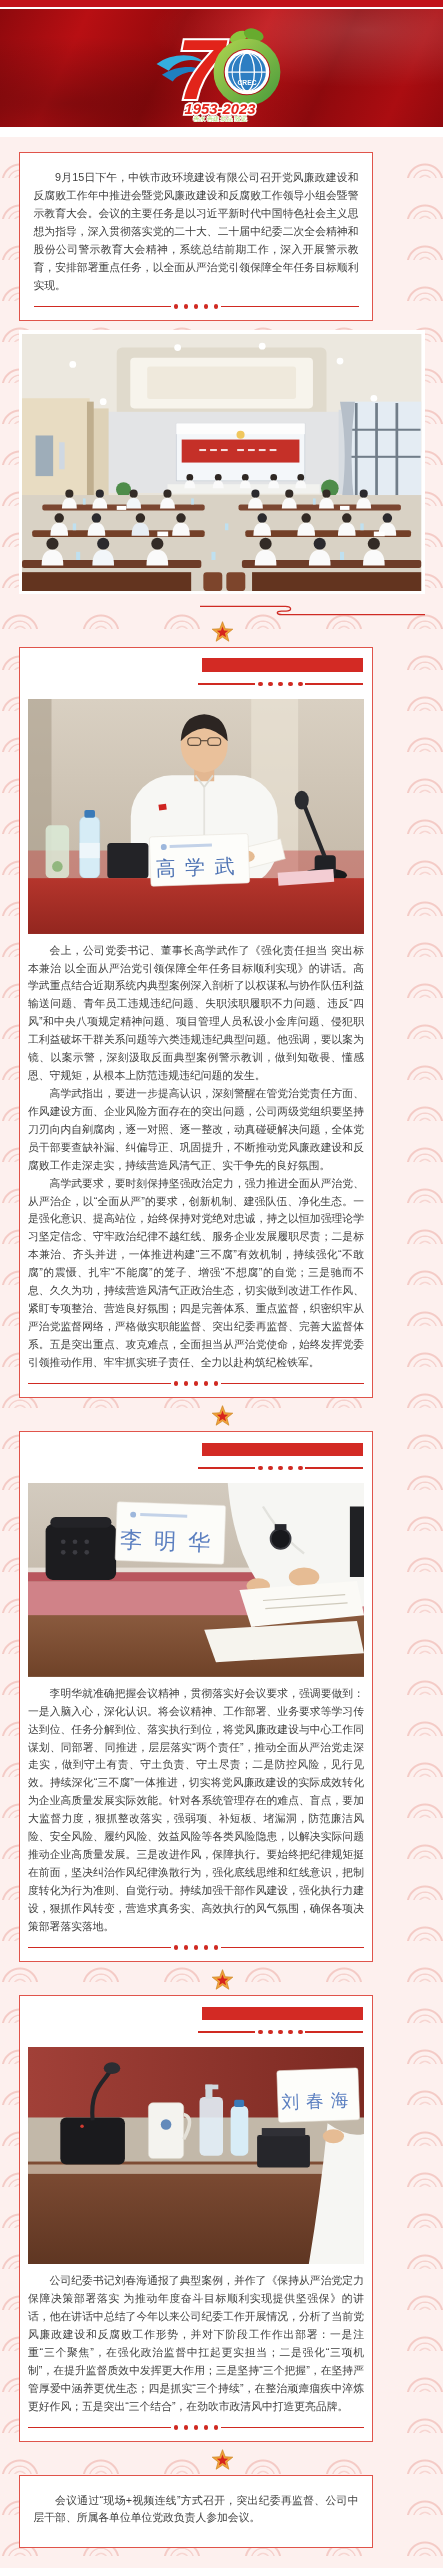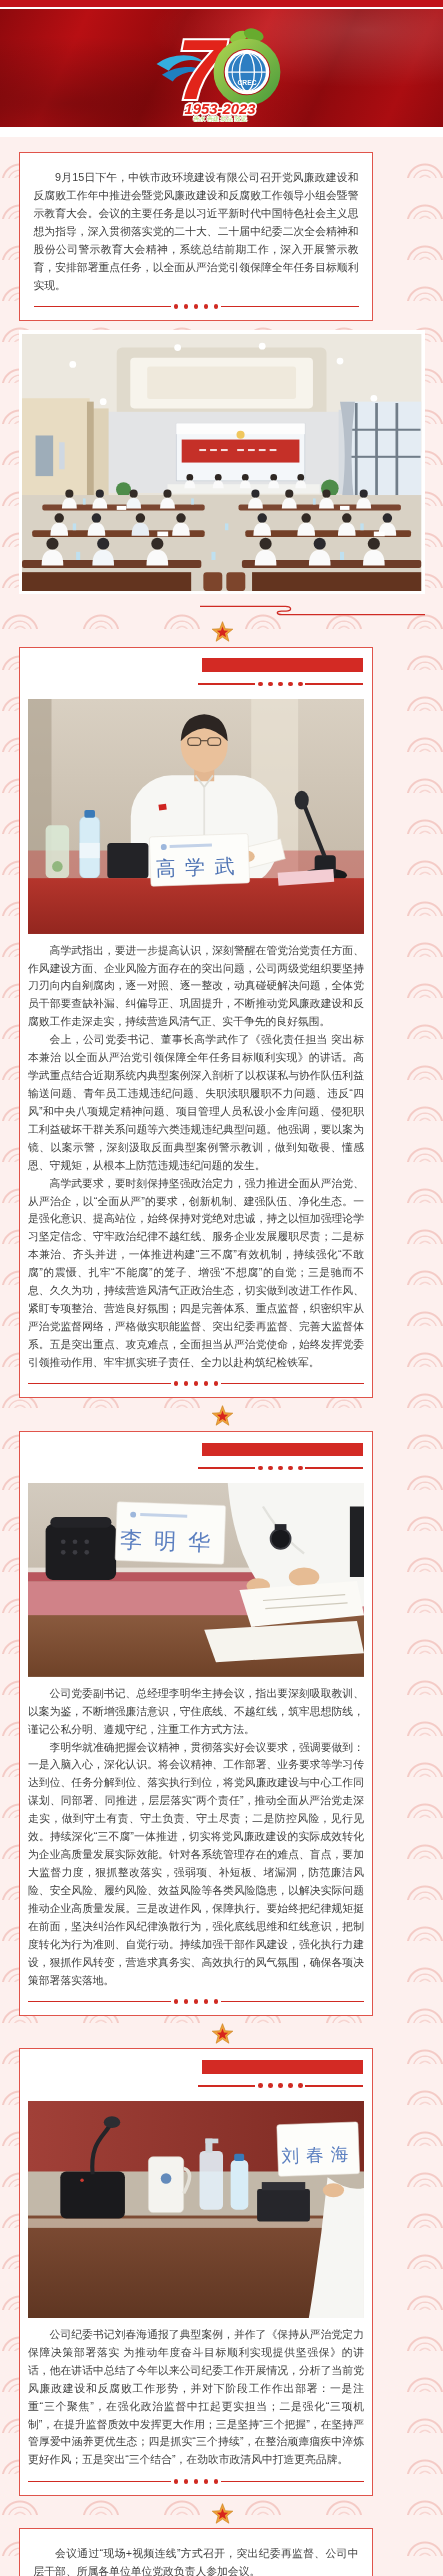--- a/index.html
+++ b/index.html
@@ -366,22 +366,22 @@
         <rect x="425" y="296" width="95" height="22" transform="rotate(-4 425 296)" fill="#f3cdd3"></rect>
         <g transform="rotate(-2 290 275)">
           <rect x="208" y="232" width="168" height="84" rx="4" fill="#fdfdfa" stroke="#e7e3da"></rect>
           <circle cx="232" cy="250" r="5" fill="#9db7dc"></circle>
           <rect x="242" y="247" width="72" height="5" fill="#c3d2e8"></rect>
           <text x="292" y="298" text-anchor="middle" font-size="34" letter-spacing="16" fill="#4f74b4">高学武</text>
         </g>
       </svg>
     </div>
     <div class="text-block">
+        <p class="para"><span>会上，公司党委书记、董事长高学武作了《强化责任担当 突出标本兼治 以全面从严治党引领保障全年任务目标顺利实现》的讲话。高学武重点结合近期系统内典型案例深入剖析了以权谋私与协作队伍利益输送问题、青年员工违规违纪问题、失职渎职履职不力问题、违反“四风”和中央八项规定精神问题、项目管理人员私设小金库问题、侵犯职工利益破坏干群关系问题等六类违规违纪典型问题。他强调，要以案为镜、以案示警，深刻汲取反面典型案例警示教训，做到知敬畏、懂感恩、守规矩，从根本上防范违规违纪问题的发生。</span></p>
         <p class="para"><span>高学武指出，要进一步提高认识，深刻警醒在管党治党责任方面、作风建设方面、企业风险方面存在的突出问题，公司两级党组织要坚持刀刃向内自剜腐肉，逐一对照、逐一整改，动真碰硬解决问题，全体党员干部要查缺补漏、纠偏导正、巩固提升，不断推动党风廉政建设和反腐败工作走深走实，持续营造风清气正、实干争先的良好氛围。</span></p>
-        <p class="para"><span>会上，公司党委书记、董事长高学武作了《强化责任担当 突出标本兼治 以全面从严治党引领保障全年任务目标顺利实现》的讲话。高学武重点结合近期系统内典型案例深入剖析了以权谋私与协作队伍利益输送问题、青年员工违规违纪问题、失职渎职履职不力问题、违反“四风”和中央八项规定精神问题、项目管理人员私设小金库问题、侵犯职工利益破坏干群关系问题等六类违规违纪典型问题。他强调，要以案为镜、以案示警，深刻汲取反面典型案例警示教训，做到知敬畏、懂感恩、守规矩，从根本上防范违规违纪问题的发生。</span></p>
         <p class="para"><span>高学武要求，要时刻保持坚强政治定力，强力推进全面从严治党、从严治企，以“全面从严”的要求，创新机制、建强队伍、净化生态。</span><span class="b">一是</span><span>强化意识、提高站位，始终保持对党绝对忠诚，持之以恒加强理论学习坚定信念、守牢政治纪律不越红线、服务企业发展履职尽责；</span><span class="b">二是</span><span>标本兼治、齐头并进，一体推进构建“三不腐”有效机制，持续强化“不敢腐”的震慑、扎牢“不能腐”的笼子、增强“不想腐”的自觉；</span><span class="b">三是</span><span>驰而不息、久久为功，持续营造风清气正政治生态，切实做到改进工作作风、紧盯专项整治、营造良好氛围；</span><span class="b">四是</span><span>完善体系、重点监督，织密织牢从严治党监督网络，严格做实职能监督、突出纪委再监督、完善大监督体系。</span><span class="b">五是</span><span>突出重点、攻克难点，全面担当从严治党使命，始终发挥党委引领推动作用、牢牢抓实班子责任、全力以赴构筑纪检铁军。</span></p>
       </div>
     <div class="dotline full">
       <div class="seg"></div>
         <span class="dot"></span>
         <span class="dot"></span>
         <span class="dot"></span>
         <span class="dot"></span>
         <span class="dot"></span>
         <div class="seg"></div>
@@ -444,21 +444,20 @@
         <rect x="548" y="40" width="24" height="120" fill="#202124"></rect>
         <g transform="rotate(2 240 85)">
           <rect x="150" y="35" width="185" height="100" rx="4" fill="#fcfcf9" stroke="#e5e1d8"></rect>
           <circle cx="178" cy="56" r="5" fill="#9db7dc"></circle>
           <rect x="190" y="53" width="80" height="5" fill="#c3d2e8"></rect>
           <text x="244" y="112" text-anchor="middle" font-size="38" letter-spacing="20" fill="#5b7fc0">李明华</text>
         </g>
       </svg>
     </div>
     <div class="text-block">
-        <p class="para"><span>公司党委副书记、总经理李明华主持会议，指出要深刻吸取教训、以案为鉴，不断增强廉洁意识，守住底线、不越红线，筑牢思想防线，谨记公私分明、遵规守纪，注重工作方式方法。</span></p>
         <p class="para"><span>李明华就准确把握会议精神，贯彻落实好会议要求，强调要做到：</span><span class="b">一是</span><span>入脑入心，深化认识。将会议精神、工作部署、业务要求等学习传达到位、任务分解到位、落实执行到位，将党风廉政建设与中心工作同谋划、同部署、同推进，层层落实“两个责任”，推动全面从严治党走深走实，做到守土有责、守土负责、守土尽责；</span><span class="b">二是</span><span>防控风险，见行见效。持续深化“三不腐”一体推进，切实将党风廉政建设的实际成效转化为企业高质量发展实际效能。针对各系统管理存在的难点、盲点，要加大监督力度，狠抓整改落实，强弱项、补短板、堵漏洞，防范廉洁风险、安全风险、履约风险、效益风险等各类风险隐患，以解决实际问题推动企业高质量发展。</span><span class="b">三是</span><span>改进作风，保障执行。要始终把纪律规矩挺在前面，坚决纠治作风纪律涣散行为，强化底线思维和红线意识，把制度转化为行为准则、自觉行动。持续加强干部作风建设，强化执行力建设，狠抓作风转变，营造求真务实、高效执行的风气氛围，确保各项决策部署落实落地。</span></p>
       </div>
     <div class="dotline full">
       <div class="seg"></div>
         <span class="dot"></span>
         <span class="dot"></span>
         <span class="dot"></span>
         <span class="dot"></span>
         <span class="dot"></span>
         <div class="seg"></div>

